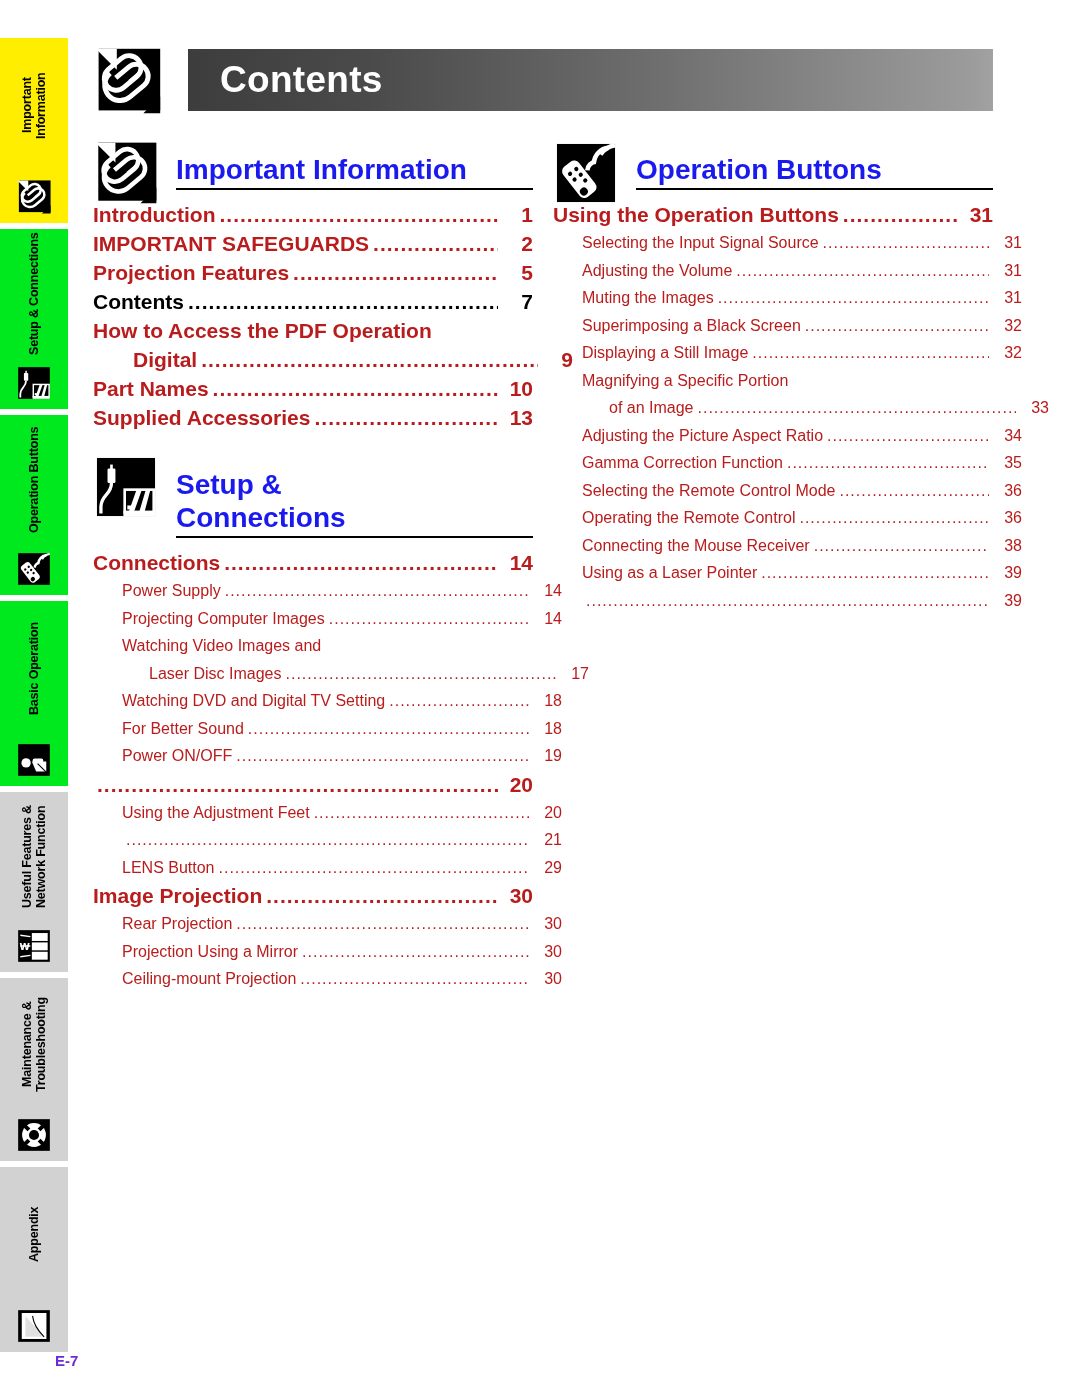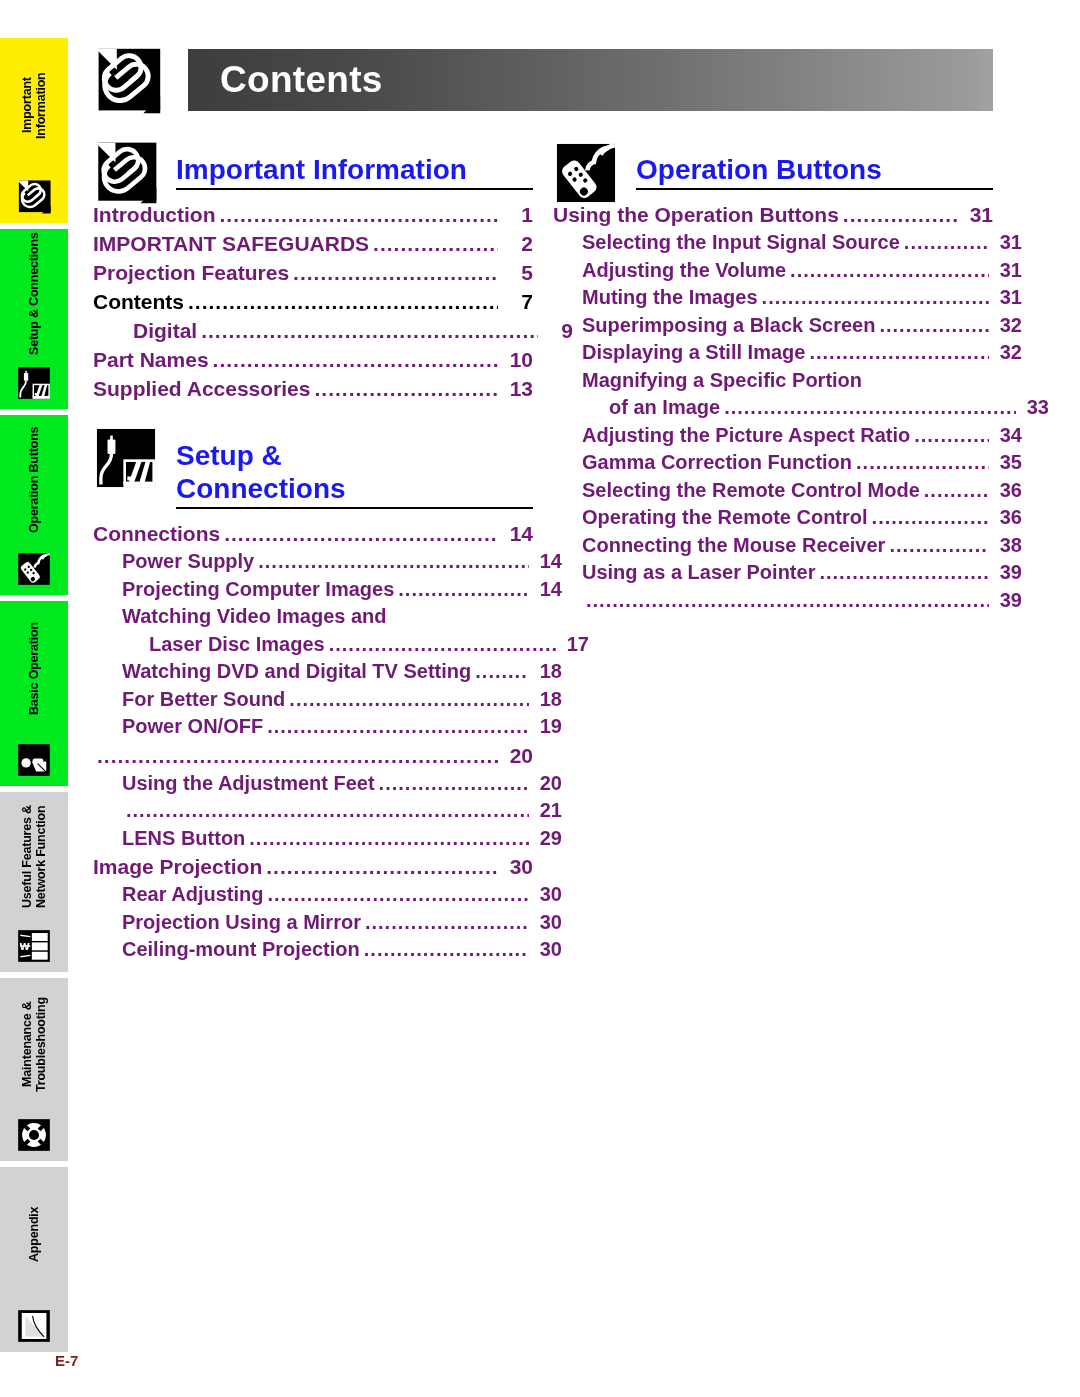--- a/index.html
+++ b/index.html
@@ -77,52 +77,52 @@
     display:flex;align-items:flex-end;
   }
   .section-head.two-line .sec-title{min-height:80px;}
   .sec-title span{display:block;}
 
   
   .toc{margin-top:8px;}
   .toc-row{
     display:flex;align-items:baseline;
     width:100%;
-    color:#701a75;
+    color:#b91c1c;
     white-space:nowrap;
   }
   .toc-row .t-text{flex:0 0 auto;}
   .toc-row .t-dots{
     flex:1 1 auto;
     overflow:hidden;
     white-space:nowrap;
     margin:0 3px 0 4px;
     letter-spacing:1px;
   }
   .toc-row .t-page{flex:0 0 auto;text-align:right;min-width:30px;}
 
   
   .lvl1{font-weight:bold;font-size:21px;line-height:29px;}
   .lvl1 .t-page{min-width:32px;font-size:21px;}
   
-  .lvl2{font-weight:bold;font-size:20px;line-height:27.5px;padding-left:29px;}
+  .lvl2{font-weight:normal;font-size:16px;line-height:27.5px;padding-left:29px;}
   .lvl2 .t-page{min-width:30px;}
   
   .cont{padding-left:56px;}
   .lvl1.cont{padding-left:40px;}
   
   .nodots .t-dots{visibility:hidden;}
   .nodots .t-page{visibility:hidden;}
 
   .black-row{color:#000;}
 
   
   #page-footer{
     position:absolute;left:55px;bottom:28px;
-    font-size:15px;font-weight:bold;color:#7f1d1d;
+    font-size:15px;font-weight:bold;color:#6d28d9;
   }
 </style>
 </head>
 <body>
 
 <div id="side-tabs">
     <div class="side-tab tab-yellow" style="height: 185px; margin-bottom: 6px;">
       <div class="tab-label">Important
 Information</div>
       <div class="tab-icon"><svg width="36" height="36" viewBox="0 0 100 100" xmlns="http://www.w3.org/2000/svg">
@@ -262,20 +262,25 @@
         </div>
         <div class="toc-row lvl1">
           <span class="t-text">Projection Features</span>
           <span class="t-dots">..........................................................................................</span>
           <span class="t-page">5</span>
         </div>
         <div class="toc-row lvl1 black-row">
           <span class="t-text">Contents</span>
           <span class="t-dots">..........................................................................................</span>
           <span class="t-page">7</span>
+        </div>
+        <div class="toc-row lvl1 nodots">
+          <span class="t-text">How to Access the PDF Operation</span>
+          <span class="t-dots">..........................................................................................</span>
+          <span class="t-page"></span>
         </div>
         <div class="toc-row lvl1 cont">
           <span class="t-text">Digital</span>
           <span class="t-dots">..........................................................................................</span>
           <span class="t-page">9</span>
         </div>
         <div class="toc-row lvl1">
           <span class="t-text">Part Names</span>
           <span class="t-dots">..........................................................................................</span>
           <span class="t-page">10</span>
@@ -366,21 +371,21 @@
           <span class="t-text">LENS Button</span>
           <span class="t-dots">..........................................................................................</span>
           <span class="t-page">29</span>
         </div>
         <div class="toc-row lvl1">
           <span class="t-text">Image Projection</span>
           <span class="t-dots">..........................................................................................</span>
           <span class="t-page">30</span>
         </div>
         <div class="toc-row lvl2">
-          <span class="t-text">Rear Adjusting</span>
+          <span class="t-text">Rear Projection</span>
           <span class="t-dots">..........................................................................................</span>
           <span class="t-page">30</span>
         </div>
         <div class="toc-row lvl2">
           <span class="t-text">Projection Using a Mirror</span>
           <span class="t-dots">..........................................................................................</span>
           <span class="t-page">30</span>
         </div>
         <div class="toc-row lvl2">
           <span class="t-text">Ceiling-mount Projection</span>

